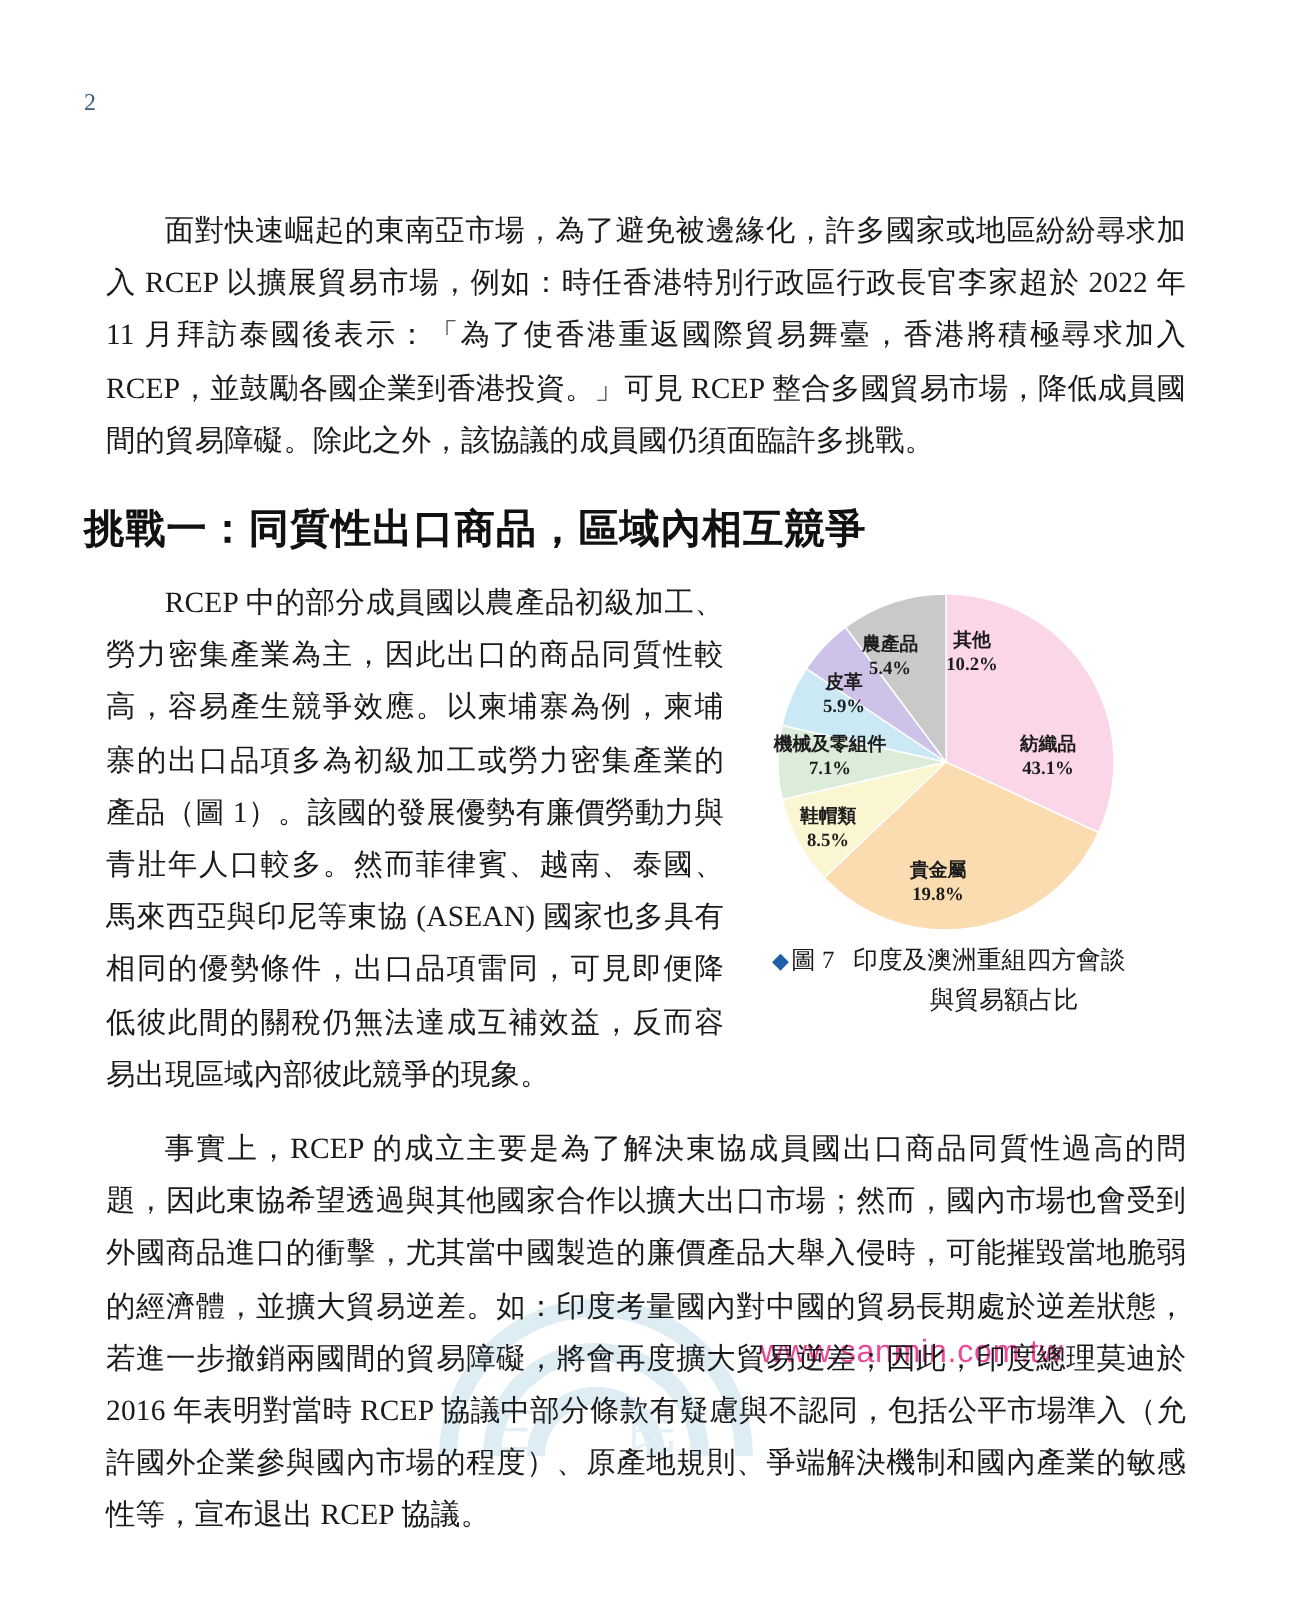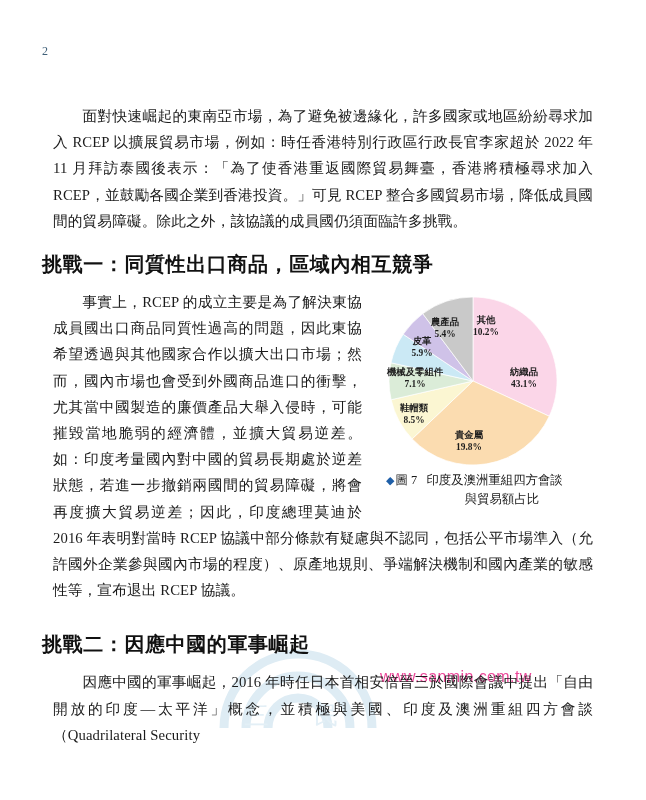--- a/index.html
+++ b/index.html
@@ -216,20 +216,21 @@
             <text class="pl-lab" x="110" y="30" text-anchor="middle">其他</text>
             <text class="pl-val" x="110" y="42" text-anchor="middle">10.2%</text>
           </svg>
         </div>
         <div class="figcap">
           <span class="dia">◆</span><span>圖 7</span>&nbsp;&nbsp;&nbsp;<span>印度及澳洲重組四方會談</span>
           <span class="capline2">與貿易額占比</span>
         </div>
       </div>
 
+      <p class="para indent">RCEP 中的部分成員國以農產品初級加工、勞力密集產業為主，因此出口的商品同質性較高，容易產生競爭效應。以柬埔寨為例，柬埔寨的出口品項多為初級加工或勞力密集產業的產品（圖 1）。該國的發展優勢有廉價勞動力與青壯年人口較多。然而菲律賓、越南、泰國、馬來西亞與印尼等東協 (ASEAN) 國家也多具有相同的優勢條件，出口品項雷同，可見即便降低彼此間的關稅仍無法達成互補效益，反而容易出現區域內部彼此競爭的現象。</p>
       <p class="para indent">事實上，RCEP 的成立主要是為了解決東協成員國出口商品同質性過高的問題，因此東協希望透過與其他國家合作以擴大出口市場；然而，國內市場也會受到外國商品進口的衝擊，尤其當中國製造的廉價產品大舉入侵時，可能摧毀當地脆弱的經濟體，並擴大貿易逆差。如：印度考量國內對中國的貿易長期處於逆差狀態，若進一步撤銷兩國間的貿易障礙，將會再度擴大貿易逆差；因此，印度總理莫迪於 2016 年表明對當時 RCEP 協議中部分條款有疑慮與不認同，包括公平市場準入（允許國外企業參與國內市場的程度）、原產地規則、爭端解決機制和國內產業的敏感性等，宣布退出 RCEP 協議。</p>
     </div>
 
     <h2 class="heading">挑戰二：因應中國的軍事崛起</h2>
 
     <p class="para indent">因應中國的軍事崛起，2016 年時任日本首相安倍晉三於國際會議中提出「自由開放的印度—太平洋」概念，並積極與美國、印度及澳洲重組四方會談（Quadrilateral Security</p>
 
   </div>
 </div>
 

